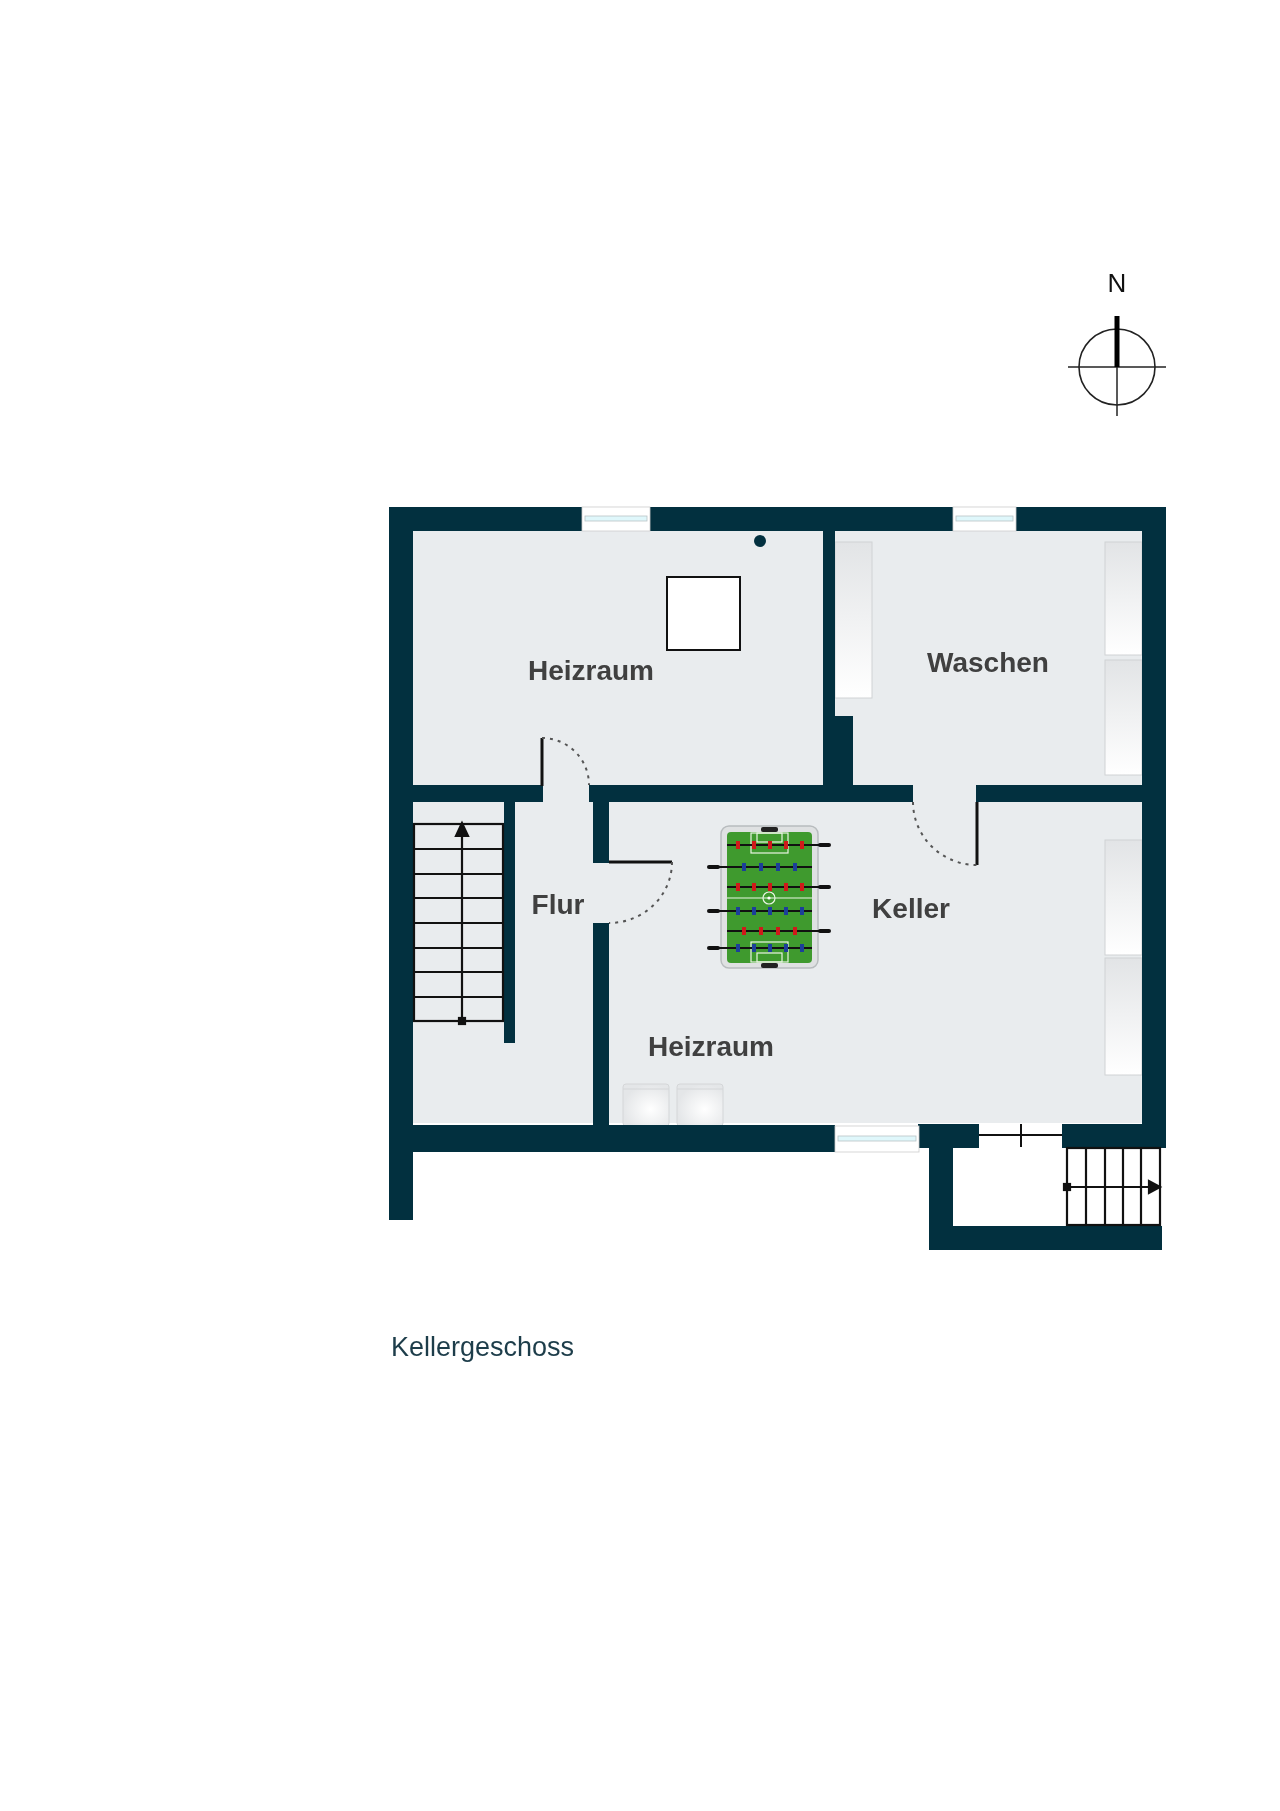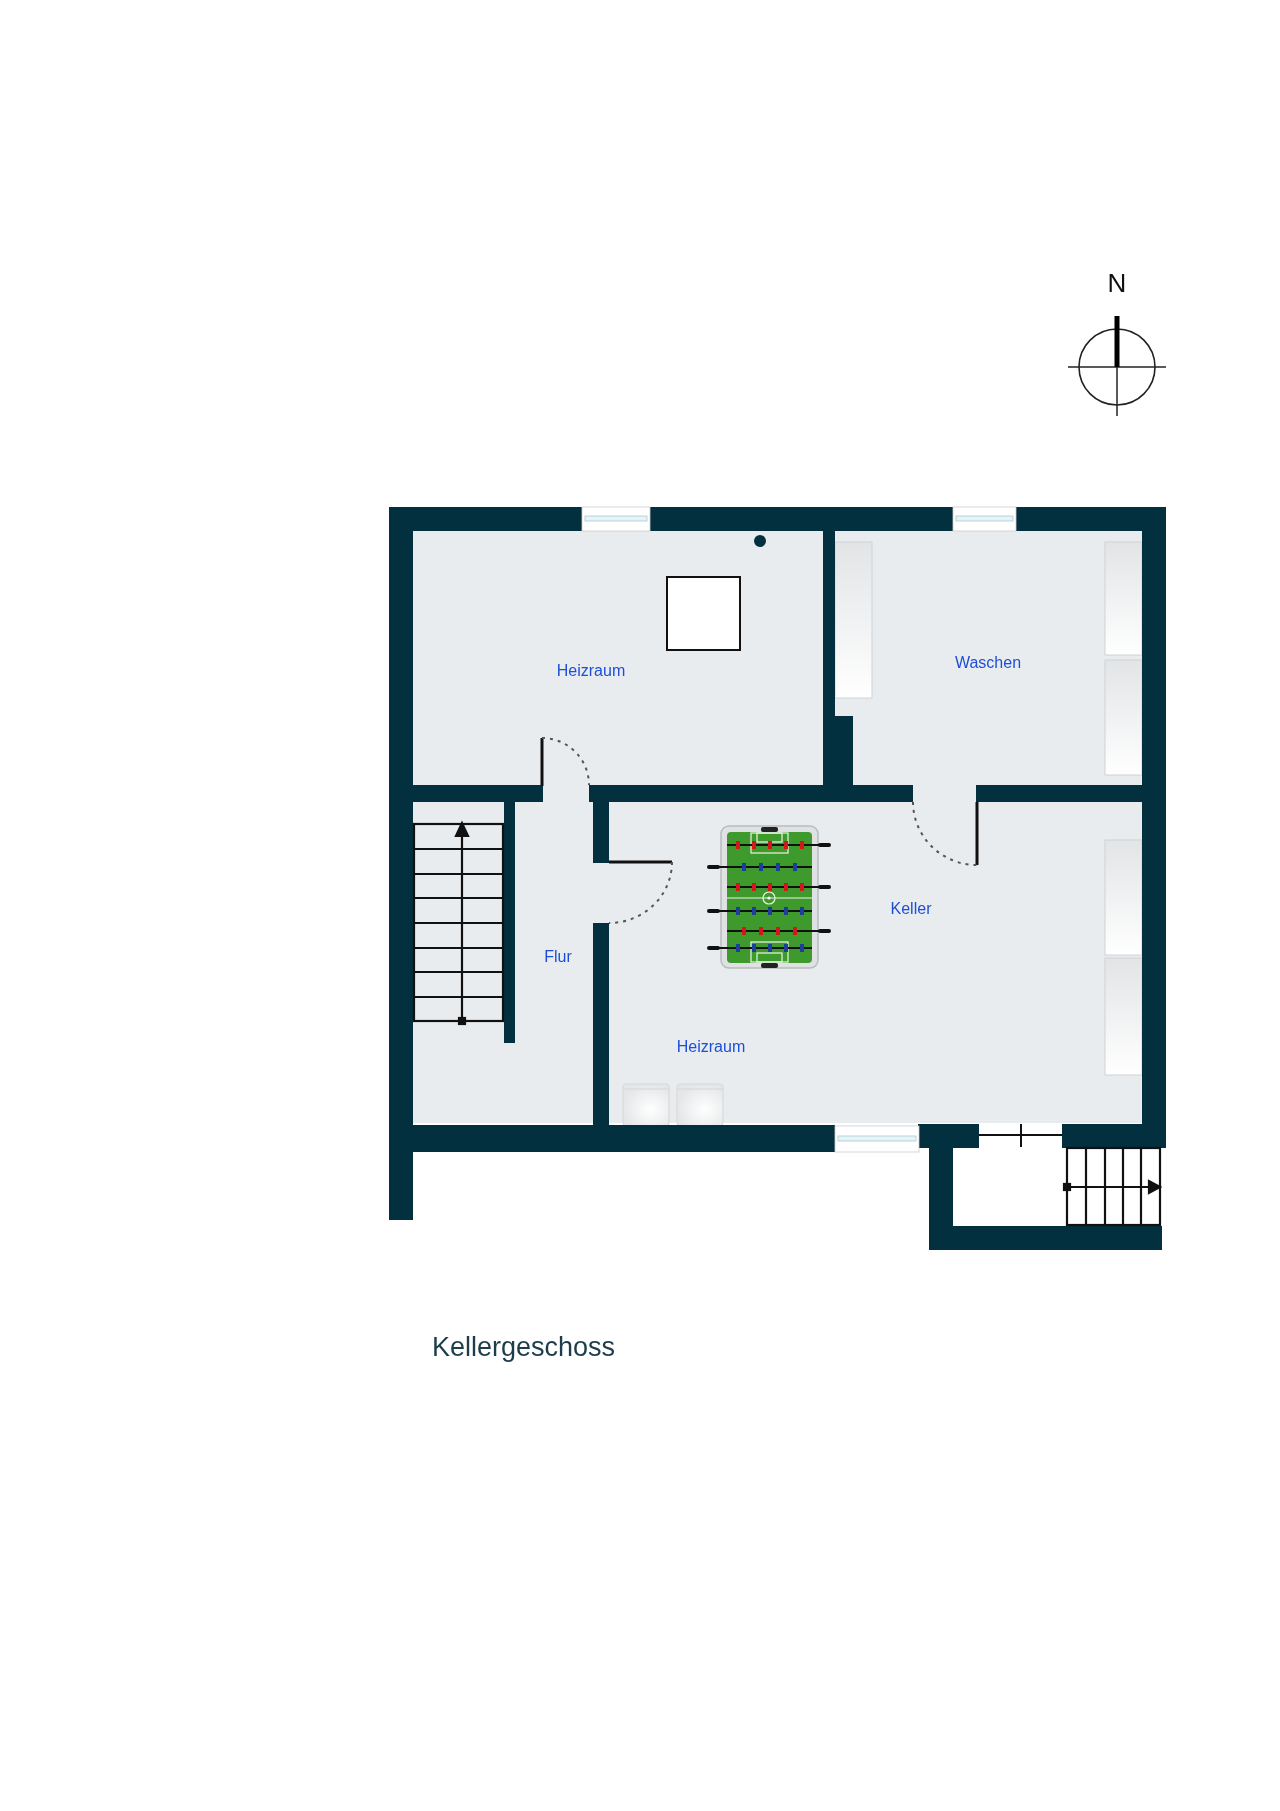--- a/index.html
+++ b/index.html
@@ -1,19 +1,19 @@
 <!DOCTYPE html>
 <html><head>
 <meta charset="utf-8">
 <style>
   html,body{margin:0;padding:0;background:#ffffff;}
   body{width:1280px;height:1811px;position:relative;overflow:hidden;font-family:"Liberation Sans","DejaVu Sans",sans-serif;}
   #plan{position:absolute;left:0;top:0;width:1280px;height:1811px;}
-  .lbl{position:absolute;color:#1d4ed8;font-size:16px;line-height:1;white-space:nowrap;transform:translate(-50%,-50%);}
-  .title{position:absolute;left:391px;top:1334px;color:#1d3d4a;font-size:27px;line-height:1;white-space:nowrap;margin-left:41px;}
+  .lbl{position:absolute;color:#404040;font-size:28px;line-height:1;white-space:nowrap;transform:translate(-50%,-50%);font-weight:bold;}
+  .title{position:absolute;left:391px;top:1334px;color:#1d3d4a;font-size:27px;line-height:1;white-space:nowrap;}
   .north{position:absolute;left:1117px;top:283px;transform:translate(-50%,-50%);font-size:26px;color:#111;line-height:1;}
 </style>
 </head>
 <body>
 
 <svg id="plan" viewBox="0 0 1280 1811" xmlns="http://www.w3.org/2000/svg">
   <defs>
     <linearGradient id="shelfV" x1="0" y1="0" x2="0" y2="1">
       <stop offset="0" stop-color="#e2e4e6"></stop>
       <stop offset="1" stop-color="#ffffff"></stop>
@@ -195,17 +195,17 @@
         <rect x="784" y="944" width="4" height="8"></rect>
         <rect x="800" y="944" width="4" height="8"></rect>
     </g>
   </g>
 </svg>
 
 <div class="north">N</div>
 
 <div class="lbl" style="left:591px;top:671px;">Heizraum</div>
 <div class="lbl" style="left:988px;top:663px;">Waschen</div>
-<div class="lbl" style="left:558px;top:957px;text-align:center;">Flur</div>
+<div class="lbl" style="left:558px;top:905px;text-align:center;">Flur</div>
 <div class="lbl" style="left:911px;top:909px;">Keller</div>
 <div class="lbl" style="left:711px;top:1047px;">Heizraum</div>
 
 <div class="title">Kellergeschoss</div>
 
 </body></html>

